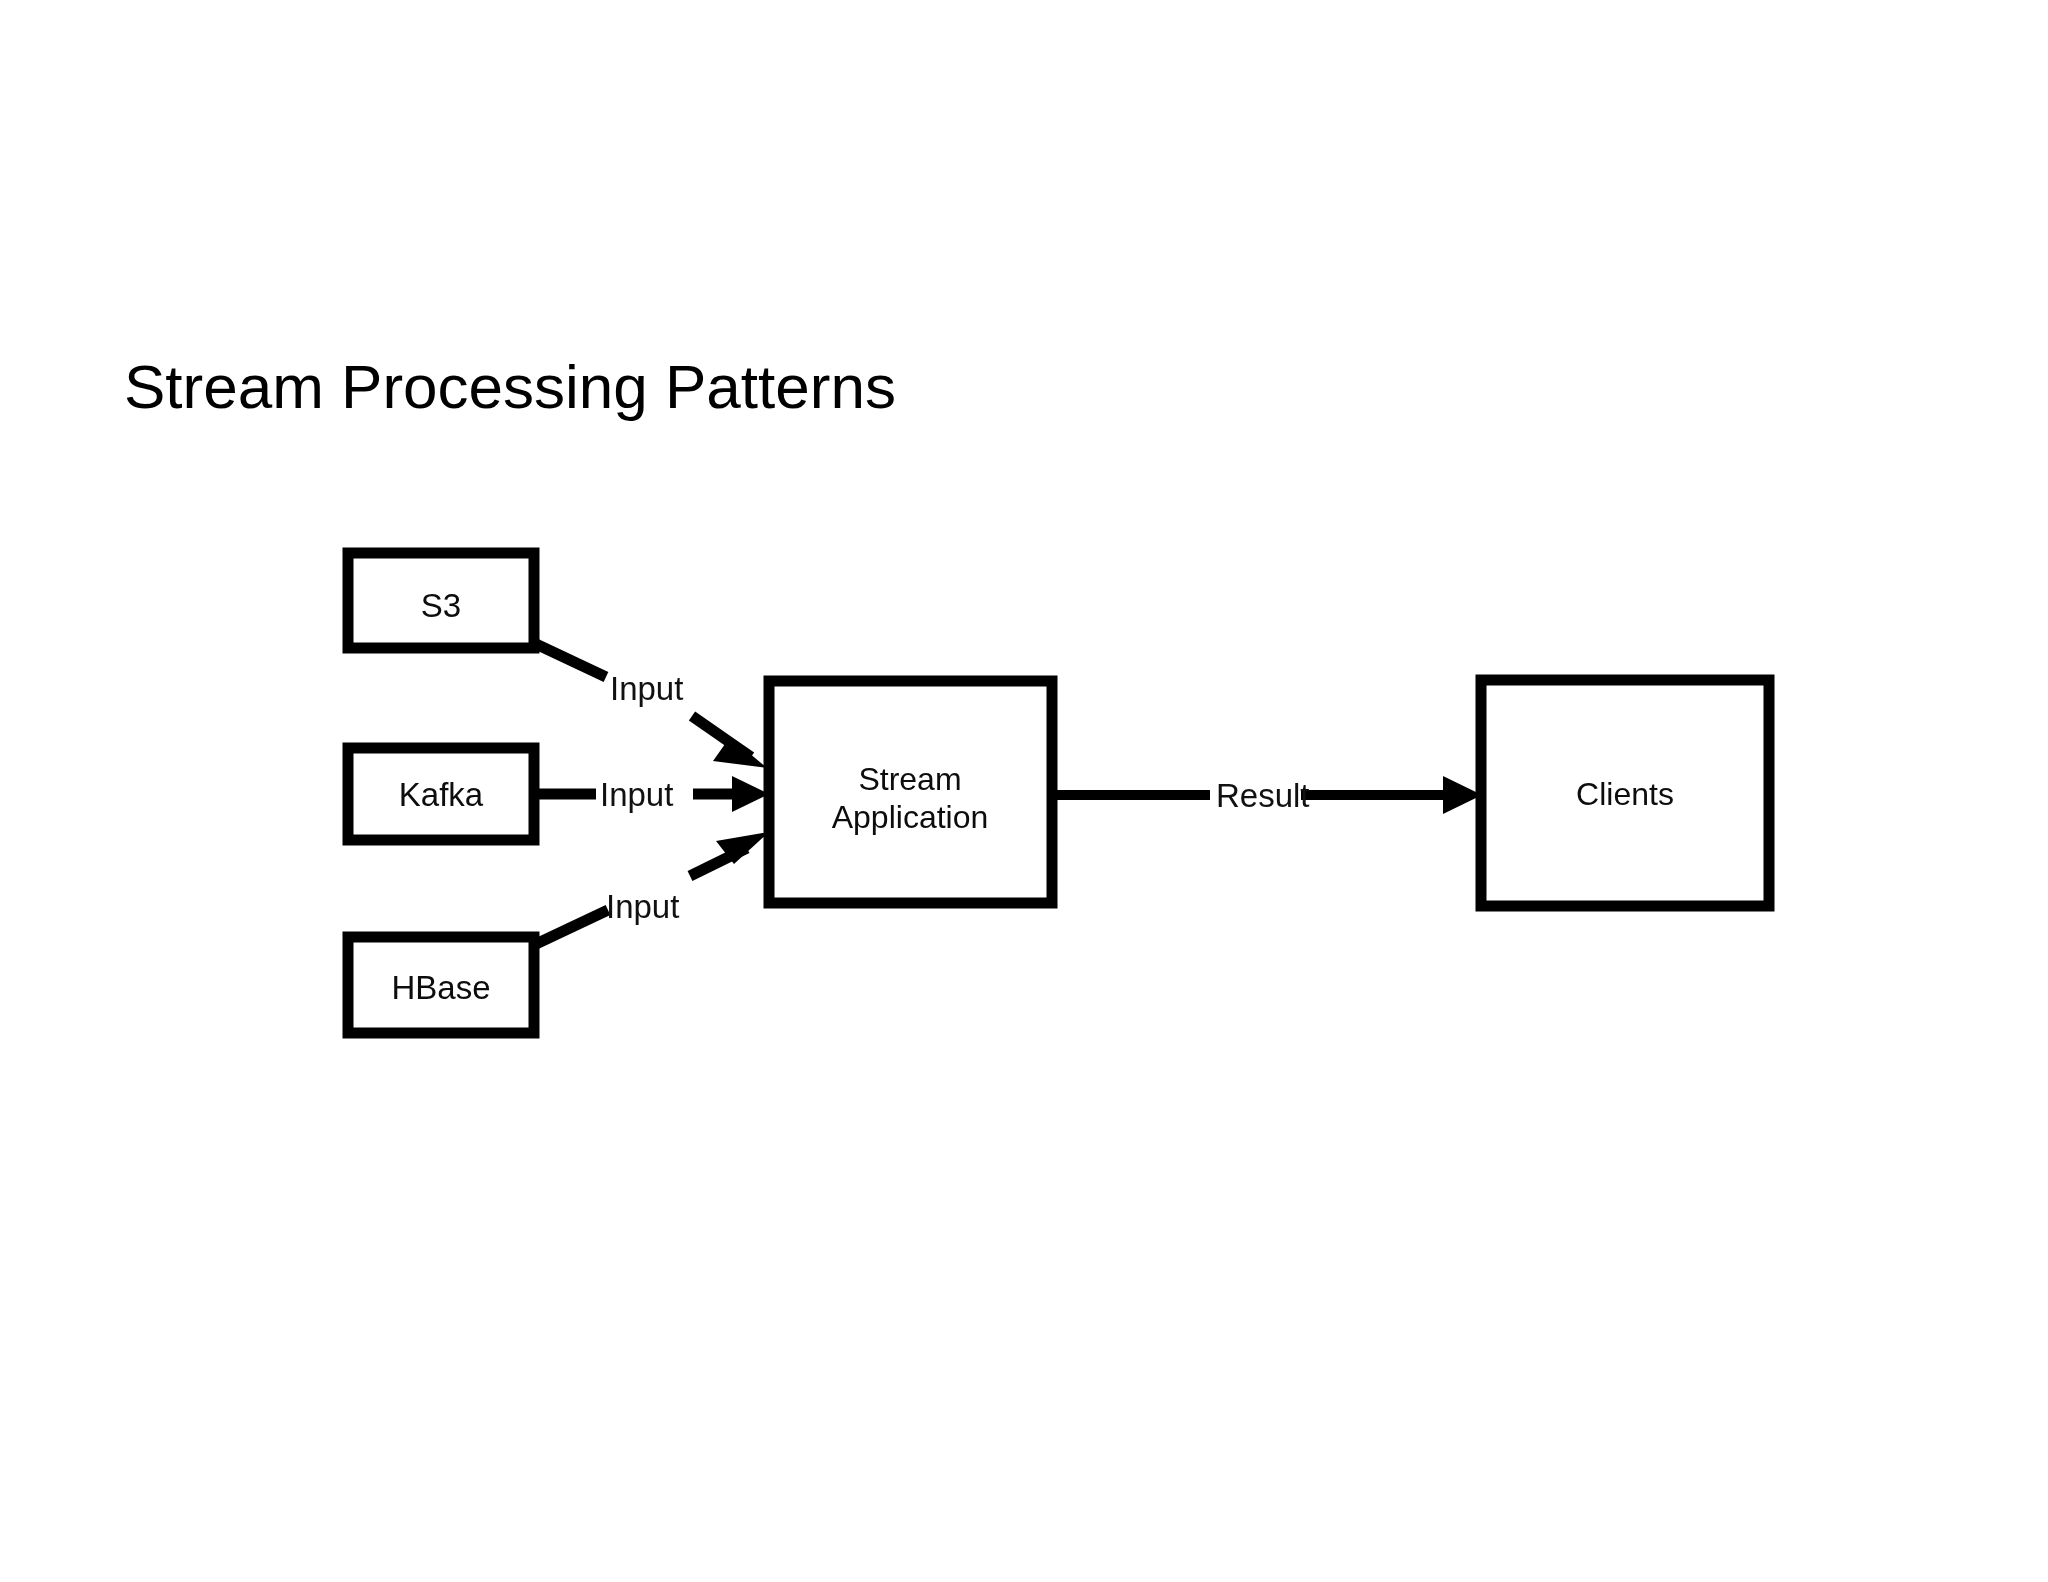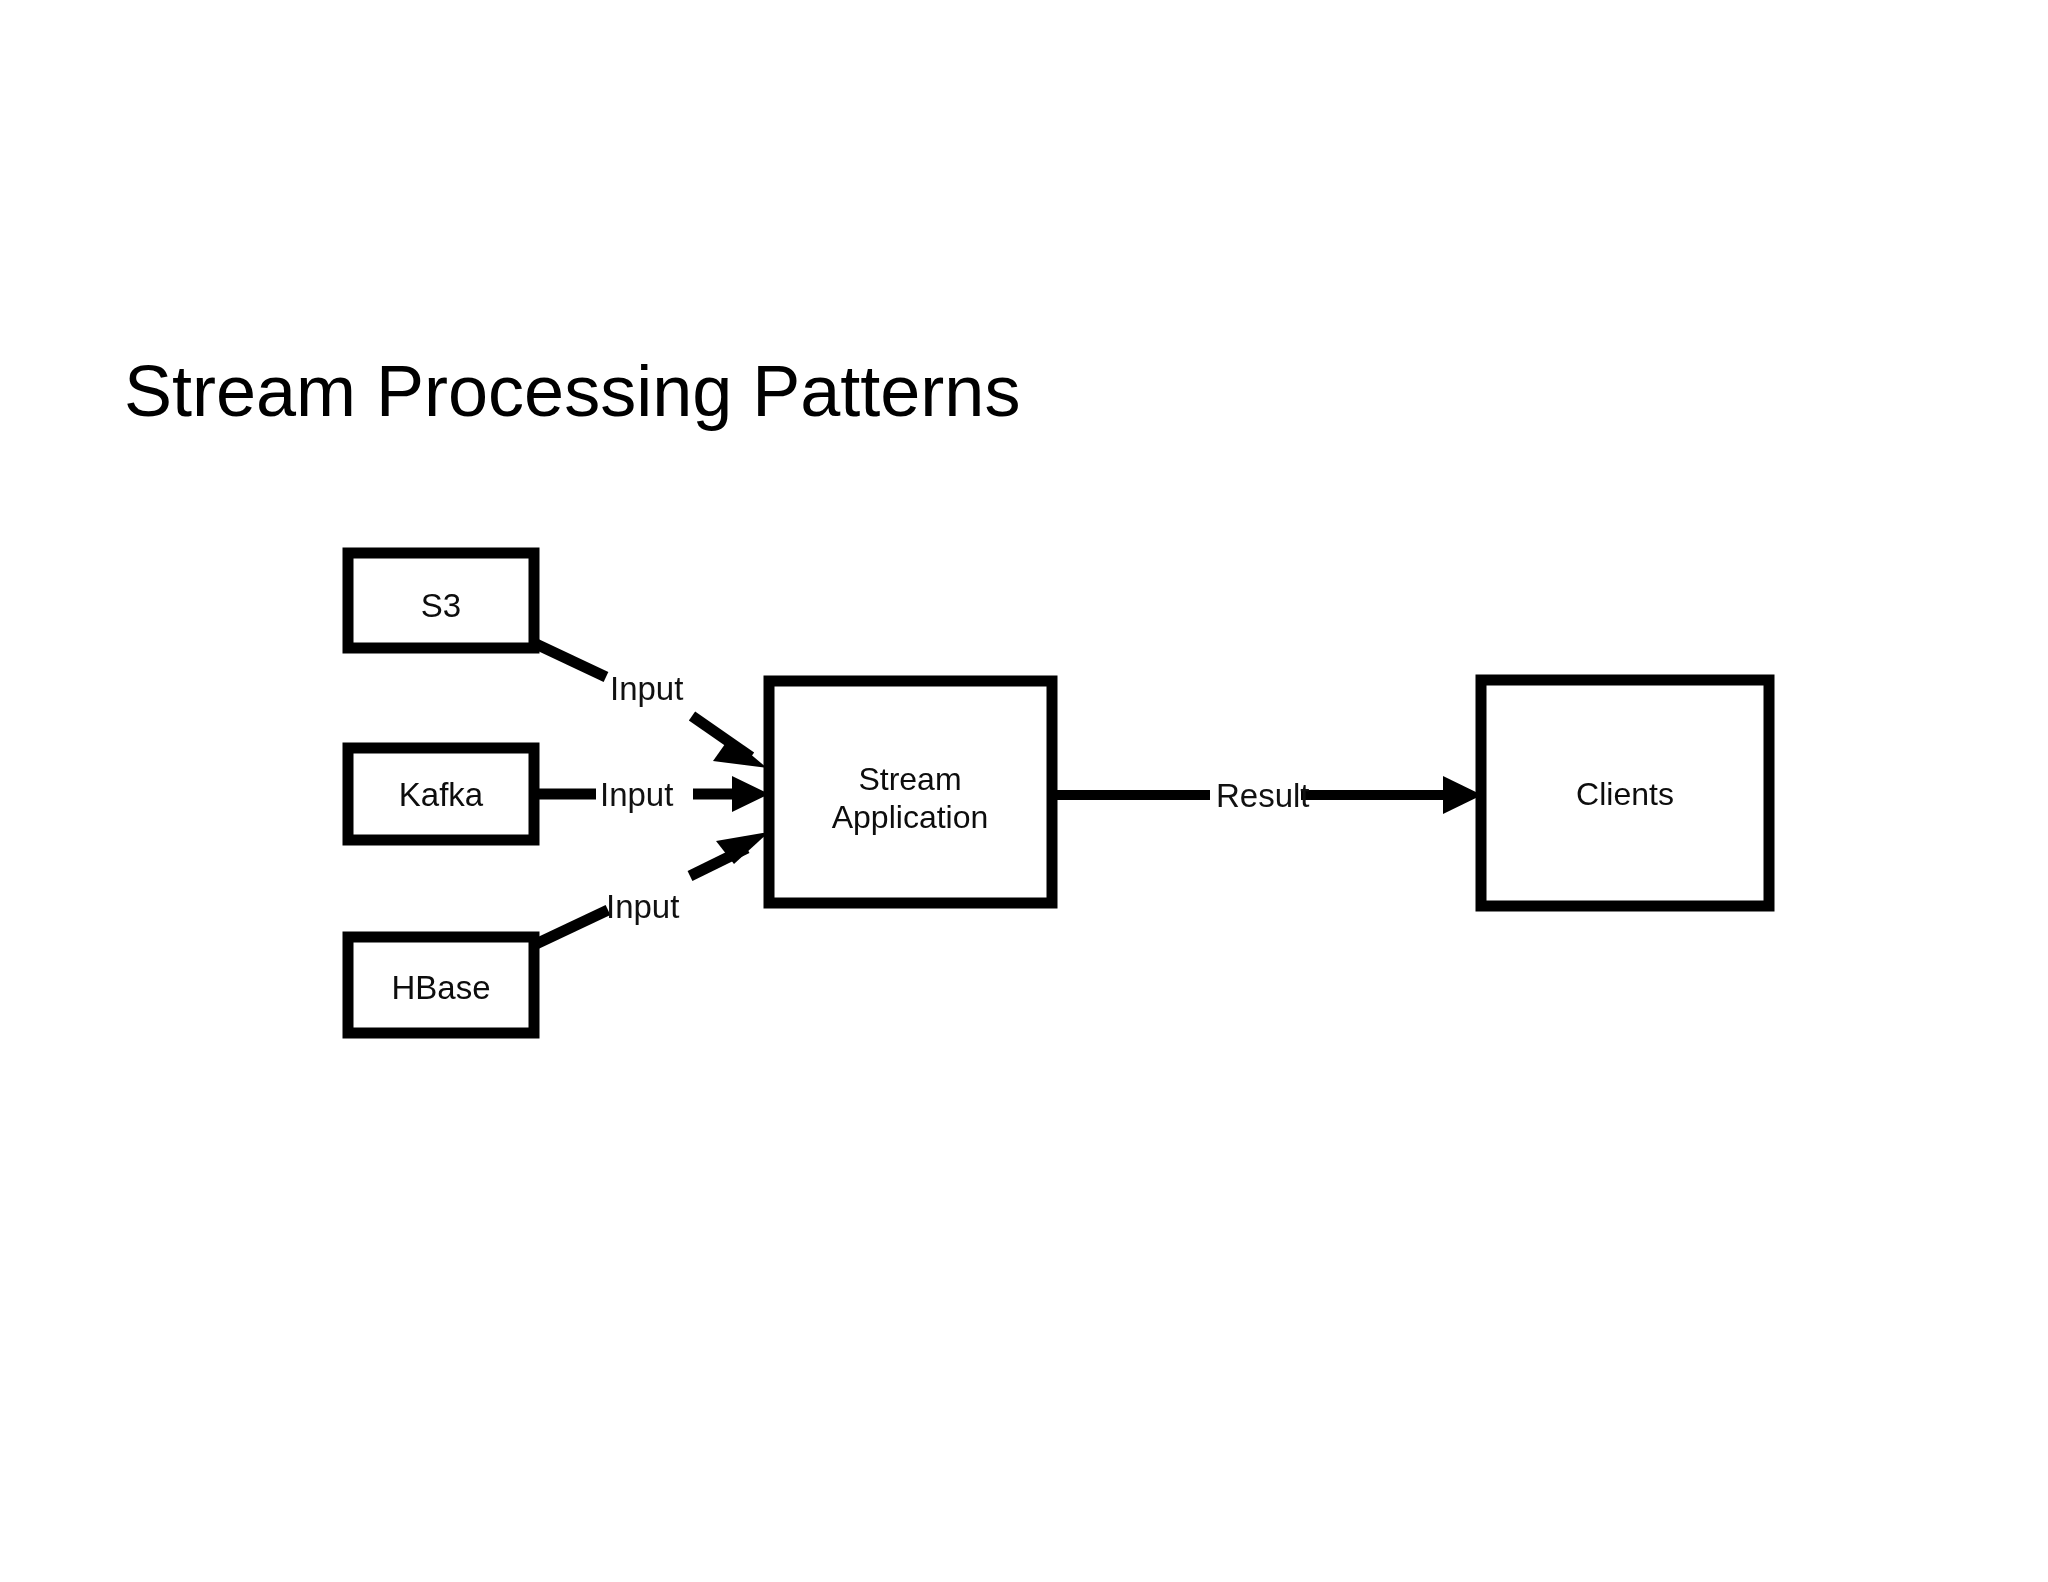--- a/index.html
+++ b/index.html
@@ -14,21 +14,21 @@
     position: relative;
     width: 2048px;
     height: 1582px;
     background: #ffffff;
     overflow: hidden;
   }
   #slide-title {
     position: absolute;
     left: 124px;
     top: 354px;
-    font-size: 72px;
+    font-size: 62px;
     line-height: 1.05;
     font-weight: 400;
     color: #000000;
     letter-spacing: 0px;
     white-space: nowrap;
   }
   #diagram-layer {
     position: absolute;
     left: 0;
     top: 0;

